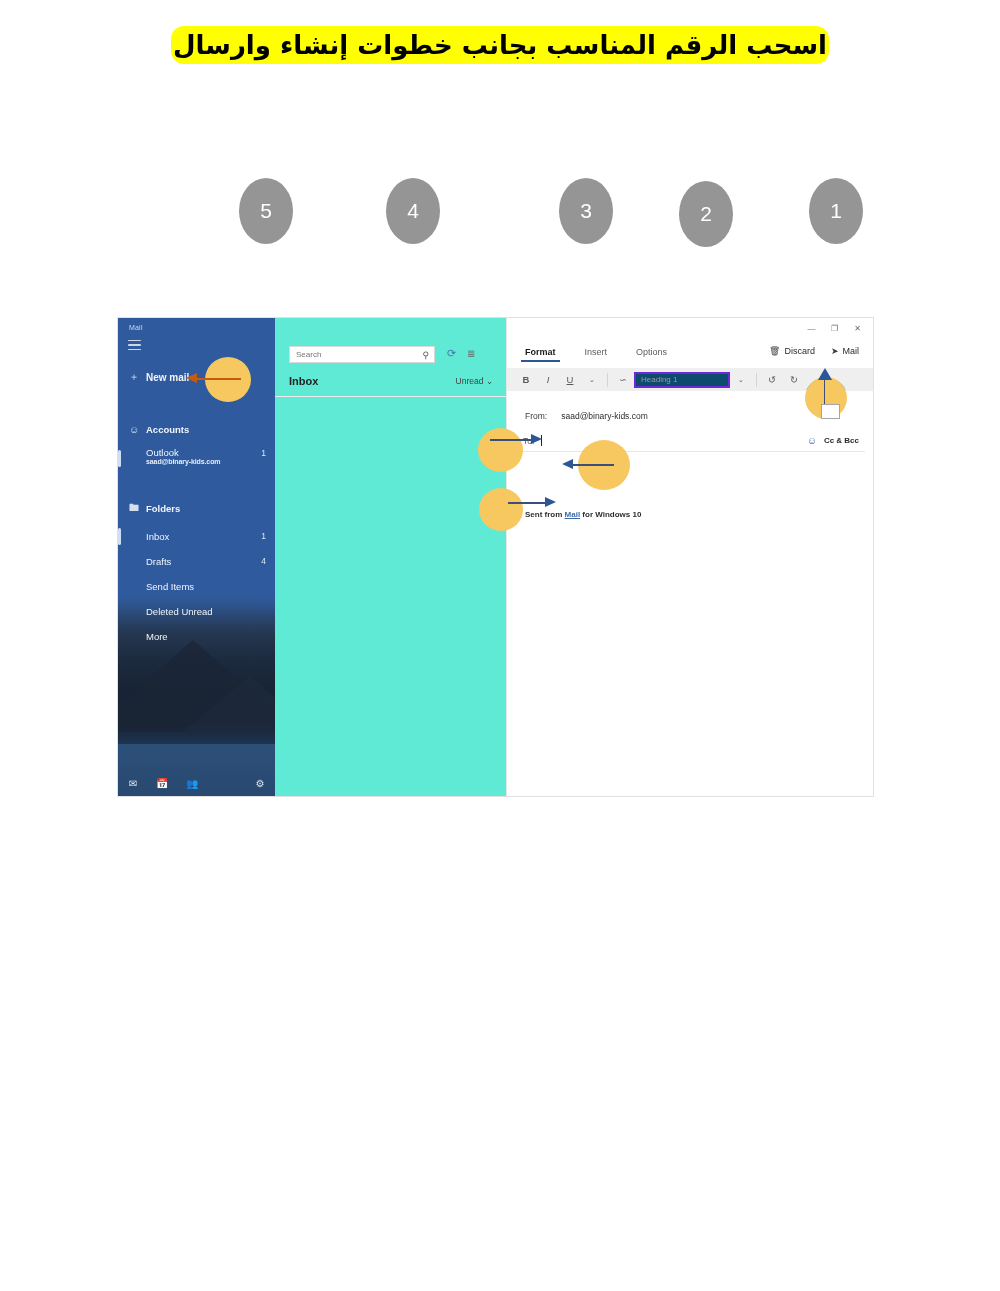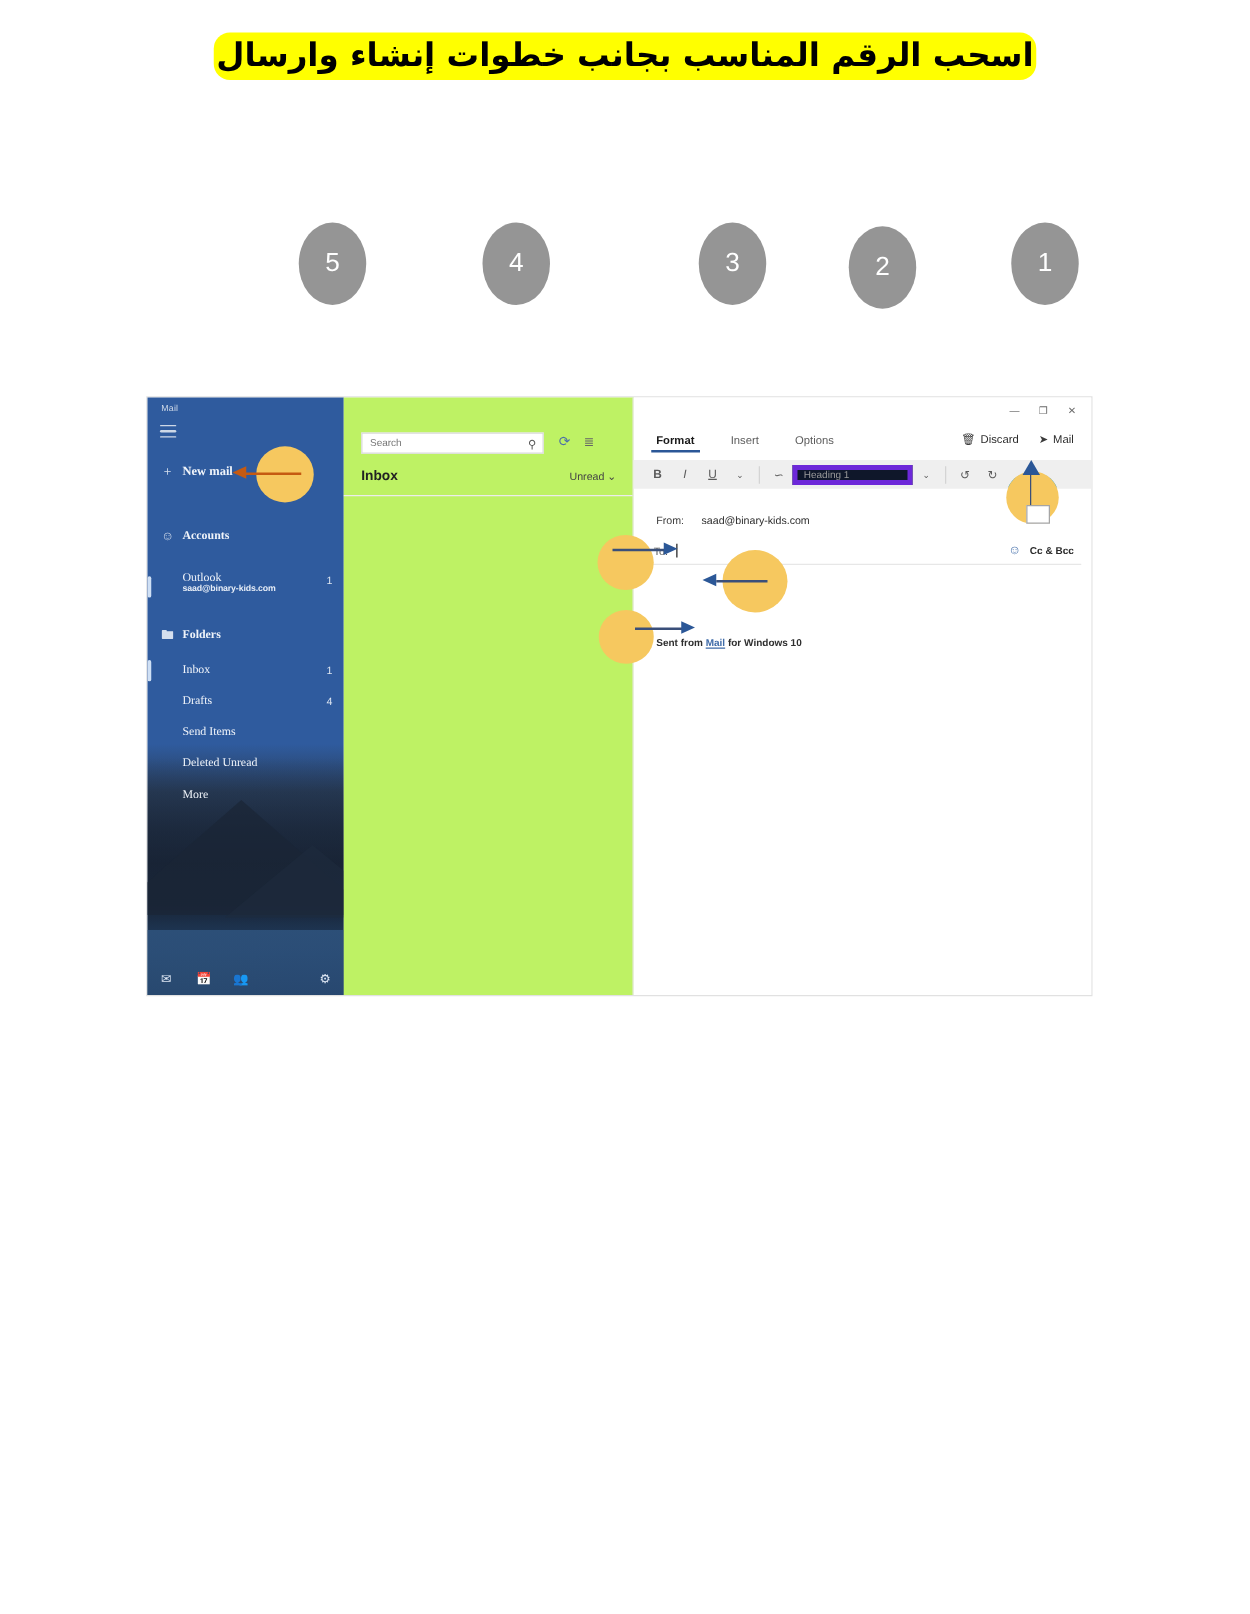--- a/index.html
+++ b/index.html
@@ -103,42 +103,42 @@
   .sb-title { position:absolute; left:11px; top:6px; font-size:7px; color:#cfd9e8; letter-spacing:.2px; }
   .sb-hamb { position:absolute; left:10px; top:22px; width:13px; height:11px; }
   .sb-hamb i { display:block; height:1.4px; background:#cdd8e7; margin-bottom:3px; border-radius:1px; }
 
   .sb-row {
     position:absolute; left:0; width:100%;
     height:22px; display:flex; align-items:center;
     padding-left:11px;
   }
   .sb-row .ico { width:17px; font-size:10px; color:#d5dfee; flex:none; }
-  .sb-row .lbl { font-size:9.5px; color:#f0f4fa;font-family:Liberation Serif, serif; }
+  .sb-row .lbl { font-size:9.5px; color:#f0f4fa; }
   .sb-row .cnt { position:absolute; right:9px; font-size:8.5px; color:#dfe7f2; }
   .sb-head .lbl { font-weight:600; }
   .sb-sub { padding-left:28px; }
   .sb-sel {
     position:absolute; left:0; width:2.5px; height:17px;
     background:#cfe0f5; border-radius:2px;
   }
   .sb-mail-new .lbl { font-weight:600; font-size:10px; }
   .acct-mail { font-size:7px; color:#e6edf7; font-weight:700; letter-spacing:-.1px; }
 
   #sb-bottombar {
     position:absolute; left:0; bottom:0; width:100%; height:26px;
     display:flex; align-items:center;
   }
   #sb-bottombar .bi { width:30px; text-align:center; font-size:10px; color:#dde6f3; }
   #sb-bottombar .spacer { flex:1; }
 
   
   #listpane {
     width:232px; height:100%;
-    background:#bef264;
+    background:#5eead4;
     border-right:1px solid #e6e6e6;
     position:relative;
   }
   #searchwrap {
     position:absolute; left:14px; top:28px;
     width:146px; height:17px;
     border:1px solid #d9d9d9; background:#ffffff;
     display:flex; align-items:center;
   }
   #searchwrap input {
@@ -205,21 +205,21 @@
   #ribbon {
     position:absolute; left:0; top:50px; width:100%; height:23px;
     background:#efefef; display:flex; align-items:center; padding-left:8px; gap:0;
   }
   #ribbon .rb {
     width:22px; height:19px; display:flex; align-items:center; justify-content:center;
     font-size:9.5px; color:#5a5a5a;
   }
   #ribbon .sep { width:1px; height:14px; background:#d4d4d4; margin:0 4px; }
   #ribbon .heading {
-    width:96px; height:16px; background:#0f172a; border:4px solid #6d28d9;
+    width:96px; height:16px; background:#0c4a6e; border:2px solid #6d28d9;
     font-size:8px; color:#9a9a9a; display:flex; align-items:center; padding-left:5px;text-align:center;
   }
 
   #fromrow {
     position:absolute; left:18px; top:93px; width:330px;
     font-size:8.5px; color:#2d2d2d; display:flex; gap:14px;
   }
   #fromrow .lab { color:#3a3a3a; }
   #fromrow .val { color:#2d2d2d; }
 
@@ -340,21 +340,21 @@
     <div class="sb-row sb-mail-new" style="top:48px;">
       <span class="ico">＋</span>
       <span class="lbl">New mail</span>
     </div>
 
     <div class="sb-row sb-head" style="top:100px;">
       <span class="ico">☺</span>
       <span class="lbl">Accounts</span>
     </div>
 
-    <div class="sb-row sb-sub" style="top:128px; height:26px; align-items:flex-start; padding-top:1px;margin-top:11px;">
+    <div class="sb-row sb-sub" style="top:128px; height:26px; align-items:flex-start; padding-top:1px;">
       <span class="sb-sel" style="top:4px;"></span>
       <div>
         <div class="lbl">Outlook</div>
         <div class="acct-mail">saad@binary-kids.com</div>
       </div>
       <span class="cnt" style="top:2px;">1</span>
     </div>
 
     <div class="sb-row sb-head" style="top:179px;">
       <span class="ico">🖿</span>

